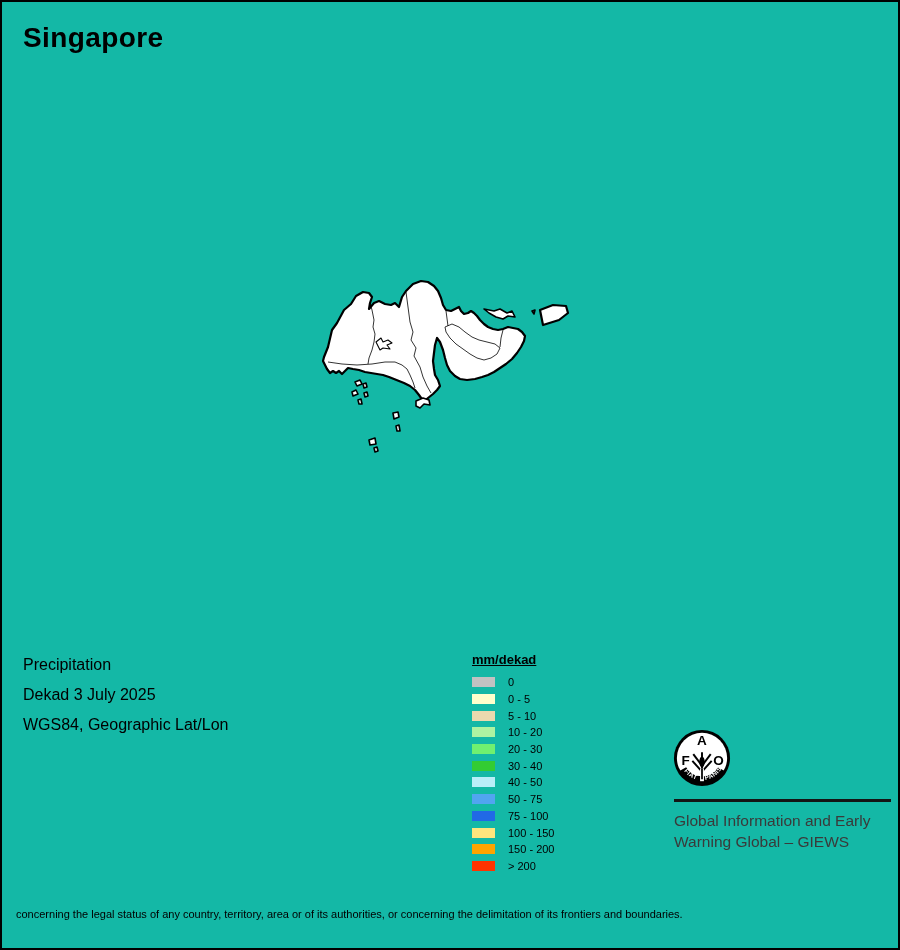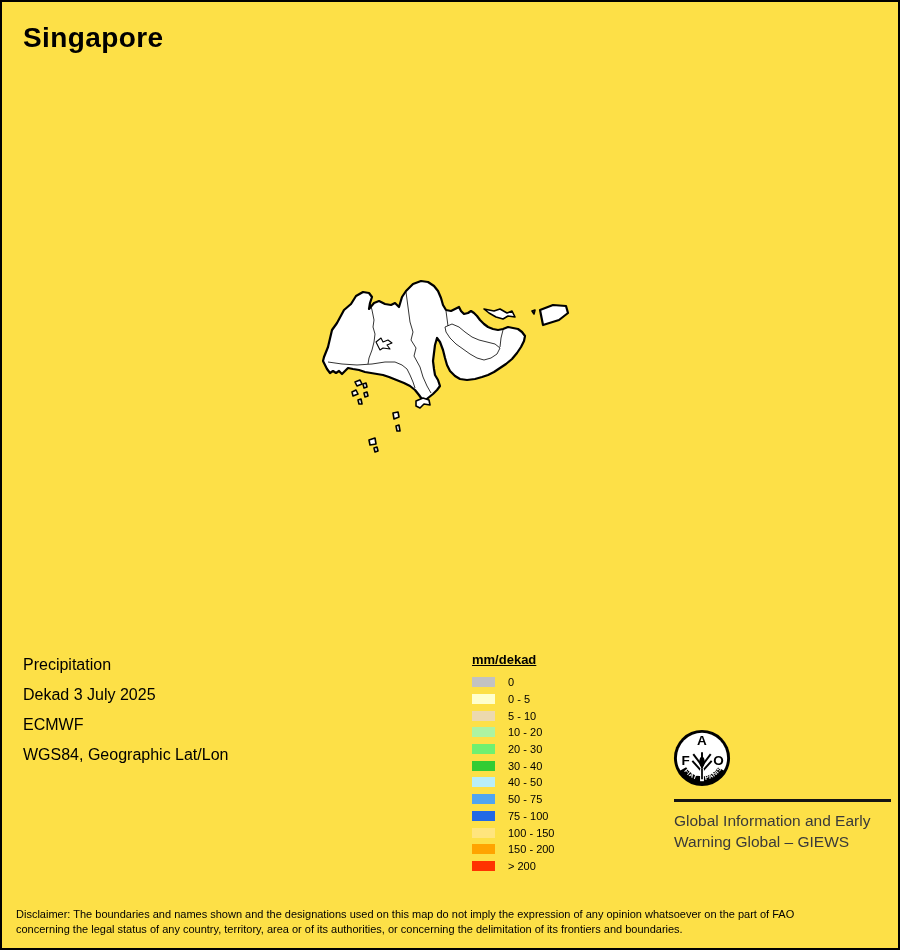--- a/index.html
+++ b/index.html
@@ -1,16 +1,16 @@
 <!DOCTYPE html>
 <html><head>
 <meta charset="utf-8">
 <style>
   html,body{margin:0;padding:0;background:#fff;}
-  .page{position:relative;width:900px;height:950px;background:#fde047;
+  .page{position:relative;width:900px;height:950px;background:#14b8a6;
         border:2px solid #000;box-sizing:border-box;overflow:hidden;
         font-family:"Liberation Sans",sans-serif;color:#000;}
   .title{position:absolute;left:21px;top:20px;font-size:28px;font-weight:bold;letter-spacing:.4px;}
   .map-svg{position:absolute;left:305px;top:270px;}
   .map-svg path{fill:#ffffff;stroke:#000000;stroke-linejoin:round;}
   .map-svg .coast{stroke-width:2.2px;}
   .map-svg .isle{stroke-width:1.6px;}
   .map-svg .inner{fill:none;stroke-width:0.8px;}
   .map-svg .res{stroke-width:1.1px;}
   .info{position:absolute;left:21px;top:648px;font-size:16px;line-height:30px;}
@@ -58,21 +58,20 @@
       <path class="isle" d="M86,141 L91,140 L92,145 L87,147 Z"></path>
       <path class="isle" d="M89,154 L92,153 L93,159 L90,159 Z"></path>
       <path class="isle" d="M62,168 L68,166 L69,172 L63,173 Z"></path>
       <path class="isle" d="M67,176 L70,175 L71,179 L68,180 Z"></path>
     </g>
   </svg>
 
   <div class="info">
     <div class="heading">Precipitation</div>
     <div>Dekad 3 July 2025</div>
-    <div>ECMWF</div>
     <div>WGS84, Geographic Lat/Lon</div>
   </div>
 
   <div class="legend">
     <div class="legend-heading">mm/dekad</div>
     <div class="legend-row">
       <span class="swatch" style="background: rgb(194, 194, 194);"></span>
       <span class="legend-label">0</span>
     </div>
     <div class="legend-row">
@@ -148,17 +147,16 @@
 
 
   <div class="fao-divider"></div>
 
   <div class="giews">
     <div>Global Information and Early</div>
     <div>Warning Global – GIEWS</div>
   </div>
 
   <div class="disclaimer">
-    <div>Disclaimer: The boundaries and names shown and the designations used on this map do not imply the expression of any opinion whatsoever on the part of FAO</div>
     <div>concerning the legal status of any country, territory, area or of its authorities, or concerning the delimitation of its frontiers and boundaries.</div>
   </div>
 
 </div>
 
 </body></html>

